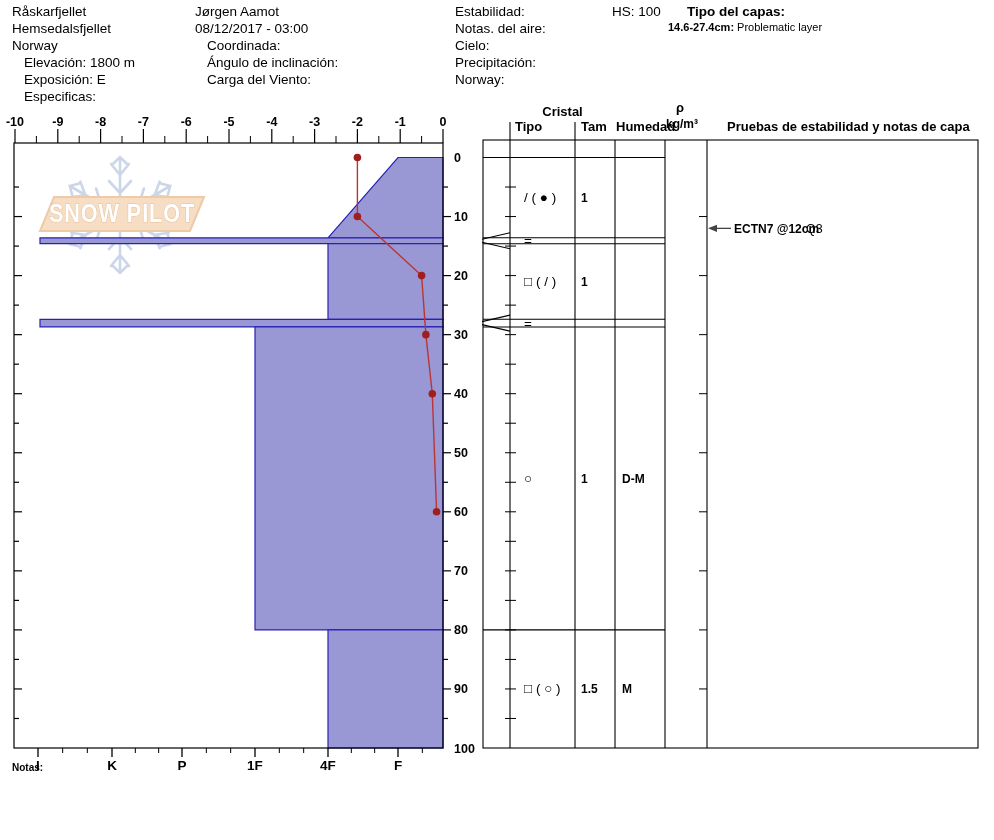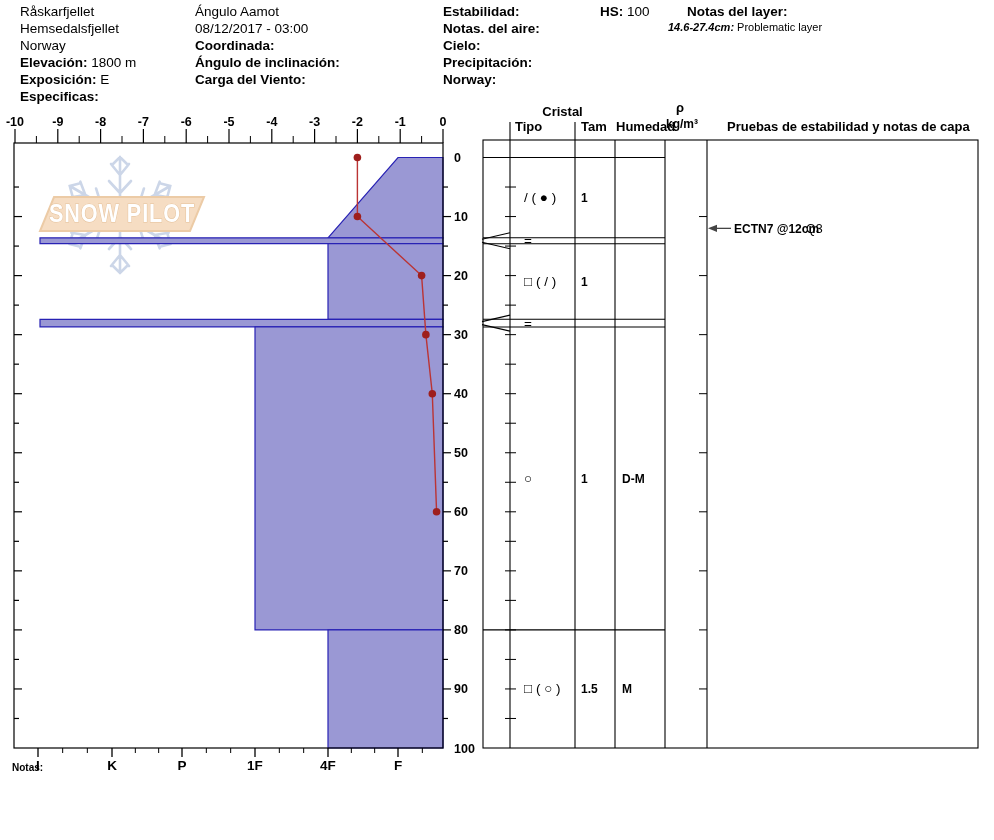--- a/index.html
+++ b/index.html
@@ -1,69 +1,69 @@
 <!DOCTYPE html>
 <html><head>
 <meta charset="utf-8">
 <style>
   html,body{margin:0;padding:0;background:#fff;}
   body{width:994px;height:840px;position:relative;font-family:"Liberation Sans",sans-serif;color:#000;overflow:hidden;}
   .hdrcol{position:absolute;top:3px;font-size:13.5px;line-height:17px;white-space:nowrap;}
-  .hdrcol b{font-weight:bold;}
+  .hdrcol b{font-weight:normal;margin-left:12px;}
   #hdr-notes{position:absolute;left:668px;top:3px;font-size:13.5px;line-height:17px;white-space:nowrap;}
   #hdr-notes .title{padding-left:19px;font-weight:bold;}
   #hdr-notes .note-line{font-size:11px;line-height:15px;}
-  #hdr-notes .note-line b{font-weight:bold;font-style:italic;}
+  #hdr-notes .note-line b{font-weight:bold;}
   #footer-notes{position:absolute;left:12px;top:762px;font-size:10px;font-weight:bold;}
   #chart-wrap{position:absolute;left:0;top:0;width:994px;height:840px;}
   svg text{font-family:"Liberation Sans","DejaVu Sans",sans-serif;}
   .ax-lbl{font-size:12.5px;font-weight:bold;}
   .hard-lbl{font-size:13.5px;font-weight:bold;}
   .th{font-size:13px;font-weight:bold;}
   .th-s{font-size:12px;font-weight:bold;}
   .sym{font-size:13.5px;}
   .cell{font-size:12px;font-weight:bold;}
   .ect-b{font-size:12px;font-weight:bold;}
   .ect-n{font-size:12.5px;}
   .logo-txt{font-size:25px;font-weight:bold;letter-spacing:1px;}
 </style>
 </head>
 <body>
 
-<div class="hdrcol" style="left:20px">
+<div class="hdrcol" style="left:12px">
   <div>Råskarfjellet</div>
   <div>Hemsedalsfjellet</div>
   <div>Norway</div>
   <div><b>Elevación:</b> <span>1800 m</span></div>
   <div><b>Exposición:</b> <span>E</span></div>
   <div><b>Especificas:</b></div>
 </div>
 
 <div class="hdrcol" style="left:195px">
-  <div>Ángulo Aamot</div>
+  <div>Jørgen Aamot</div>
   <div>08/12/2017 - 03:00</div>
   <div><b>Coordinada:</b></div>
   <div><b>Ángulo de inclinación:</b></div>
   <div><b>Carga del Viento:</b></div>
 </div>
 
 <div class="hdrcol" style="left:443px">
   <div><b>Estabilidad:</b></div>
   <div><b>Notas. del aire:</b></div>
   <div><b>Cielo:</b></div>
   <div><b>Precipitación:</b></div>
   <div><b>Norway:</b></div>
 </div>
 
 <div class="hdrcol" style="left:600px">
   <div><b>HS:</b> <span>100</span></div>
 </div>
 
 <div id="hdr-notes">
-  <div class="title">Notas del layer:</div>
+  <div class="title">Tipo del capas:</div>
   <div class="note-line"><b>14.6-27.4cm:</b><span> Problematic layer</span></div>
 </div>
 
 <div id="chart-wrap"><svg width="994" height="840" viewBox="0 0 994 840">
       <g>
         <g transform="translate(120,215)" stroke="#ccd6e8" stroke-width="2.6" fill="none" stroke-linecap="round">
           <path d="M0 0 V-58 M0 -22 L-11 -34 M0 -22 L11 -34 M0 -40 L-9 -51 M0 -40 L9 -51 M-7 -51 L0 -58 L7 -51" transform="rotate(0)"></path>
           <path d="M0 0 V-58 M0 -22 L-11 -34 M0 -22 L11 -34 M0 -40 L-9 -51 M0 -40 L9 -51 M-7 -51 L0 -58 L7 -51" transform="rotate(60)"></path>
           <path d="M0 0 V-58 M0 -22 L-11 -34 M0 -22 L11 -34 M0 -40 L-9 -51 M0 -40 L9 -51 M-7 -51 L0 -58 L7 -51" transform="rotate(120)"></path>
           <path d="M0 0 V-58 M0 -22 L-11 -34 M0 -22 L11 -34 M0 -40 L-9 -51 M0 -40 L9 -51 M-7 -51 L0 -58 L7 -51" transform="rotate(180)"></path>

